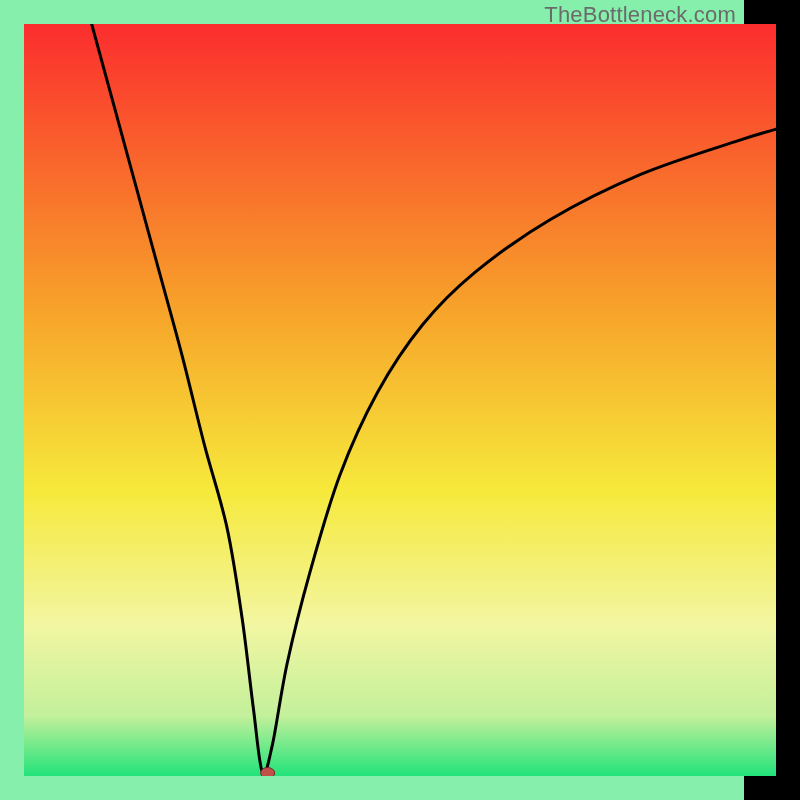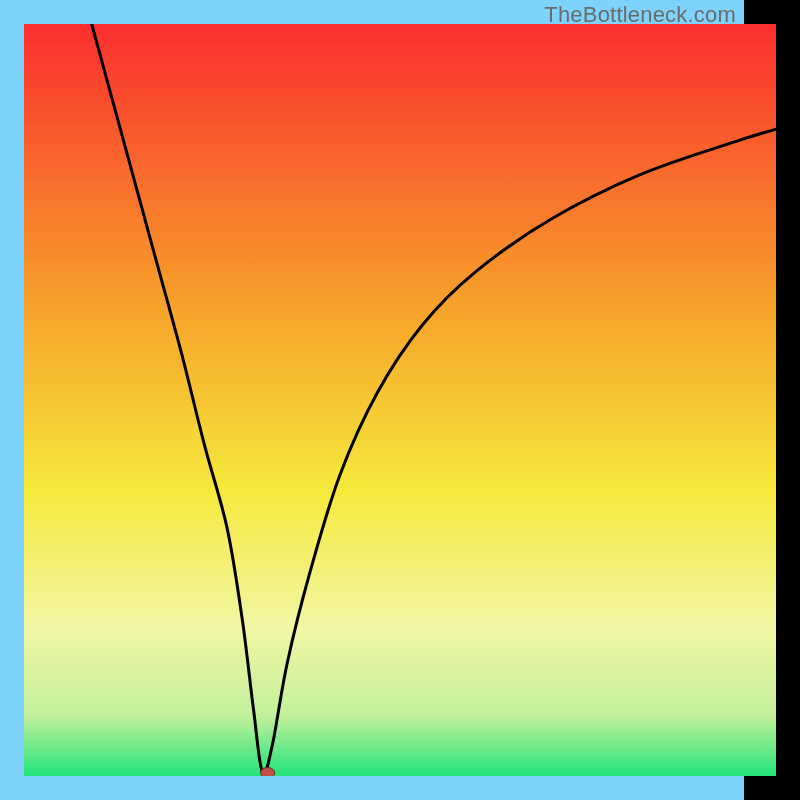--- a/index.html
+++ b/index.html
@@ -8,21 +8,21 @@
     width: 800px;
     height: 800px;
     background: #000;
     font-family: Arial, Helvetica, sans-serif;
     overflow: hidden;
   }
   .frame {
     position: relative;
     width: 744px;
     height: 800px;
-    background: #7dd3fc;
+    background: #86efac;
   }
   .watermark {
     position: absolute;
     top: 2px;
     right: 8px;
     color: #6b6b6b;
     font-size: 22px;
     font-weight: 500;
     letter-spacing: 0.2px;
     user-select: none;

